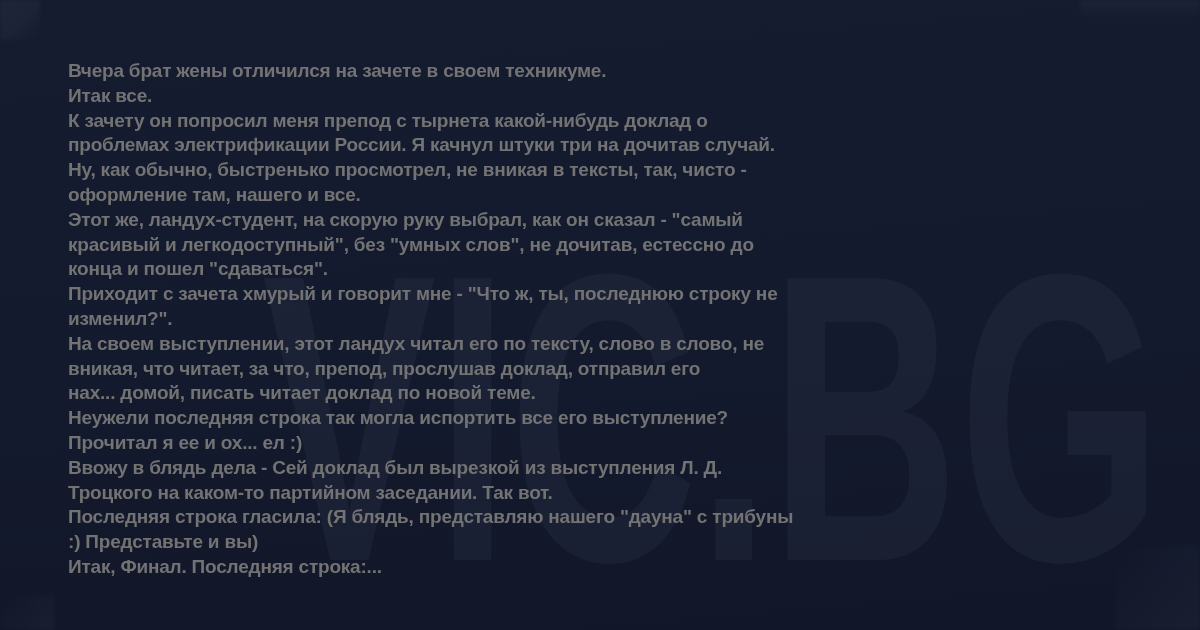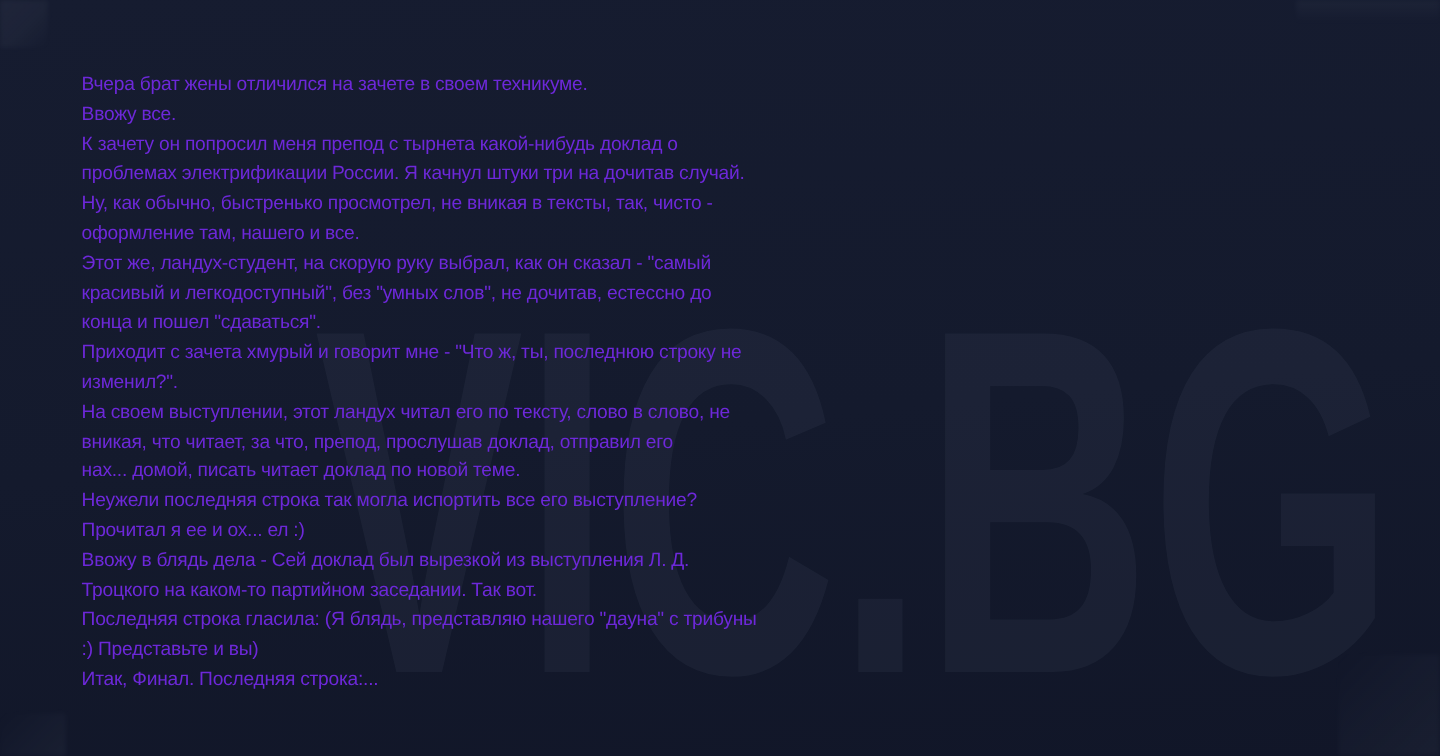--- a/index.html
+++ b/index.html
@@ -24,25 +24,25 @@
     top: 228px;
     width: 920px;
     height: 345px;
     pointer-events: none;
   }
   .story {
     position: absolute;
     left: 68px;
     top: 59px;
     width: 660px;
-    font-size: 16px;
+    font-size: 19px;
     line-height: 24.8px;
-    font-weight: 400;
+    font-weight: 700;
     letter-spacing: -0.2px;
-    color: #6d28d9;
+    color: #737373;
     text-rendering: optimizeLegibility;
   }
   .story .line {
     white-space: nowrap;
   }
   .corner {
     position: absolute;
     pointer-events: none;
     filter: blur(2px);
   }
@@ -72,21 +72,21 @@
     <text x="10" y="332" font-family="Liberation Sans, sans-serif" font-weight="700" font-size="410" textLength="900" lengthAdjust="spacingAndGlyphs" fill="rgba(215,226,255,0.045)">VIC.BG</text>
   </svg>
 
   <div class="corner tl"></div>
   <div class="corner tr"></div>
   <div class="corner bl"></div>
   <div class="corner br"></div>
 
   <div class="story">
     <div class="line">Вчера брат жены отличился на зачете в своем техникуме.</div>
-    <div class="line">Ввожу все.</div>
+    <div class="line">Итак все.</div>
     <div class="line">К зачету он попросил меня препод с тырнета какой-нибудь доклад о</div>
     <div class="line">проблемах электрификации России. Я качнул штуки три на дочитав случай.</div>
     <div class="line">Ну, как обычно, быстренько просмотрел, не вникая в тексты, так, чисто -</div>
     <div class="line">оформление там, нашего и все.</div>
     <div class="line">Этот же, ландух-студент, на скорую руку выбрал, как он сказал - "самый</div>
     <div class="line">красивый и легкодоступный", без "умных слов", не дочитав, естессно до</div>
     <div class="line">конца и пошел "сдаваться".</div>
     <div class="line">Приходит с зачета хмурый и говорит мне - "Что ж, ты, последнюю строку не</div>
     <div class="line">изменил?".</div>
     <div class="line">На своем выступлении, этот ландух читал его по тексту, слово в слово, не</div>

